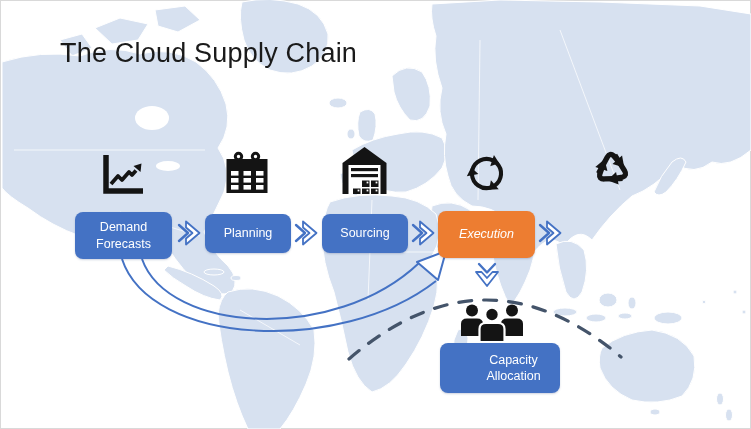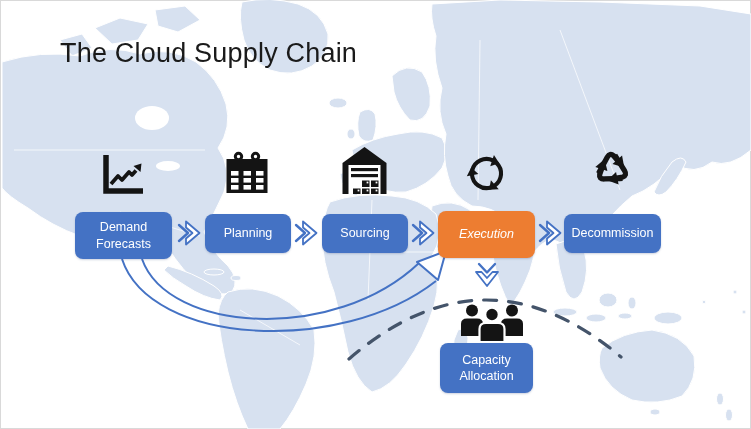--- a/index.html
+++ b/index.html
@@ -200,24 +200,21 @@
   <div class="step-box" style="left:75px;top:212px;width:97px;height:47px;">
     <span class="step-label">Demand
 Forecasts</span>
   </div>
   <div class="step-box" style="left:322px;top:214px;width:86px;height:39px;">
     <span class="step-label">Sourcing</span>
   </div>
   <div class="step-box orange" style="left:438px;top:211px;width:97px;height:47px;font-style:italic;">
     <span class="step-label">Execution</span>
   </div>
-  <div class="step-box" style="left:564px;top:214px;width:97px;height:39px;">
-    <span class="step-label">Decommission</span>
-  </div>
-  <div class="step-box" style="left:440px;top:343px;width:93px;height:50px;">
+  <div class="step-box" style="left:440px;top:343px;width:93px;height:50px;padding-left:27px;">
     <span class="step-label">Capacity
 Allocation</span>
   </div>
 
   <svg class="abs" style="left:175px;top:218px;" width="28" height="30" viewBox="0 0 28 30">
     <path class="chev-line" d="M 4,7 L 13,15 L 4,23"></path>
     <path class="chev-band" d="M 11,3.5 L 24.5,15 L 11,26.5 L 11,20.5 L 17.5,15 L 11,9.5 Z"></path>
   </svg>
   <svg class="abs" style="left:292px;top:218px;" width="28" height="30" viewBox="0 0 28 30">
     <path class="chev-line" d="M 4,7 L 13,15 L 4,23"></path>

